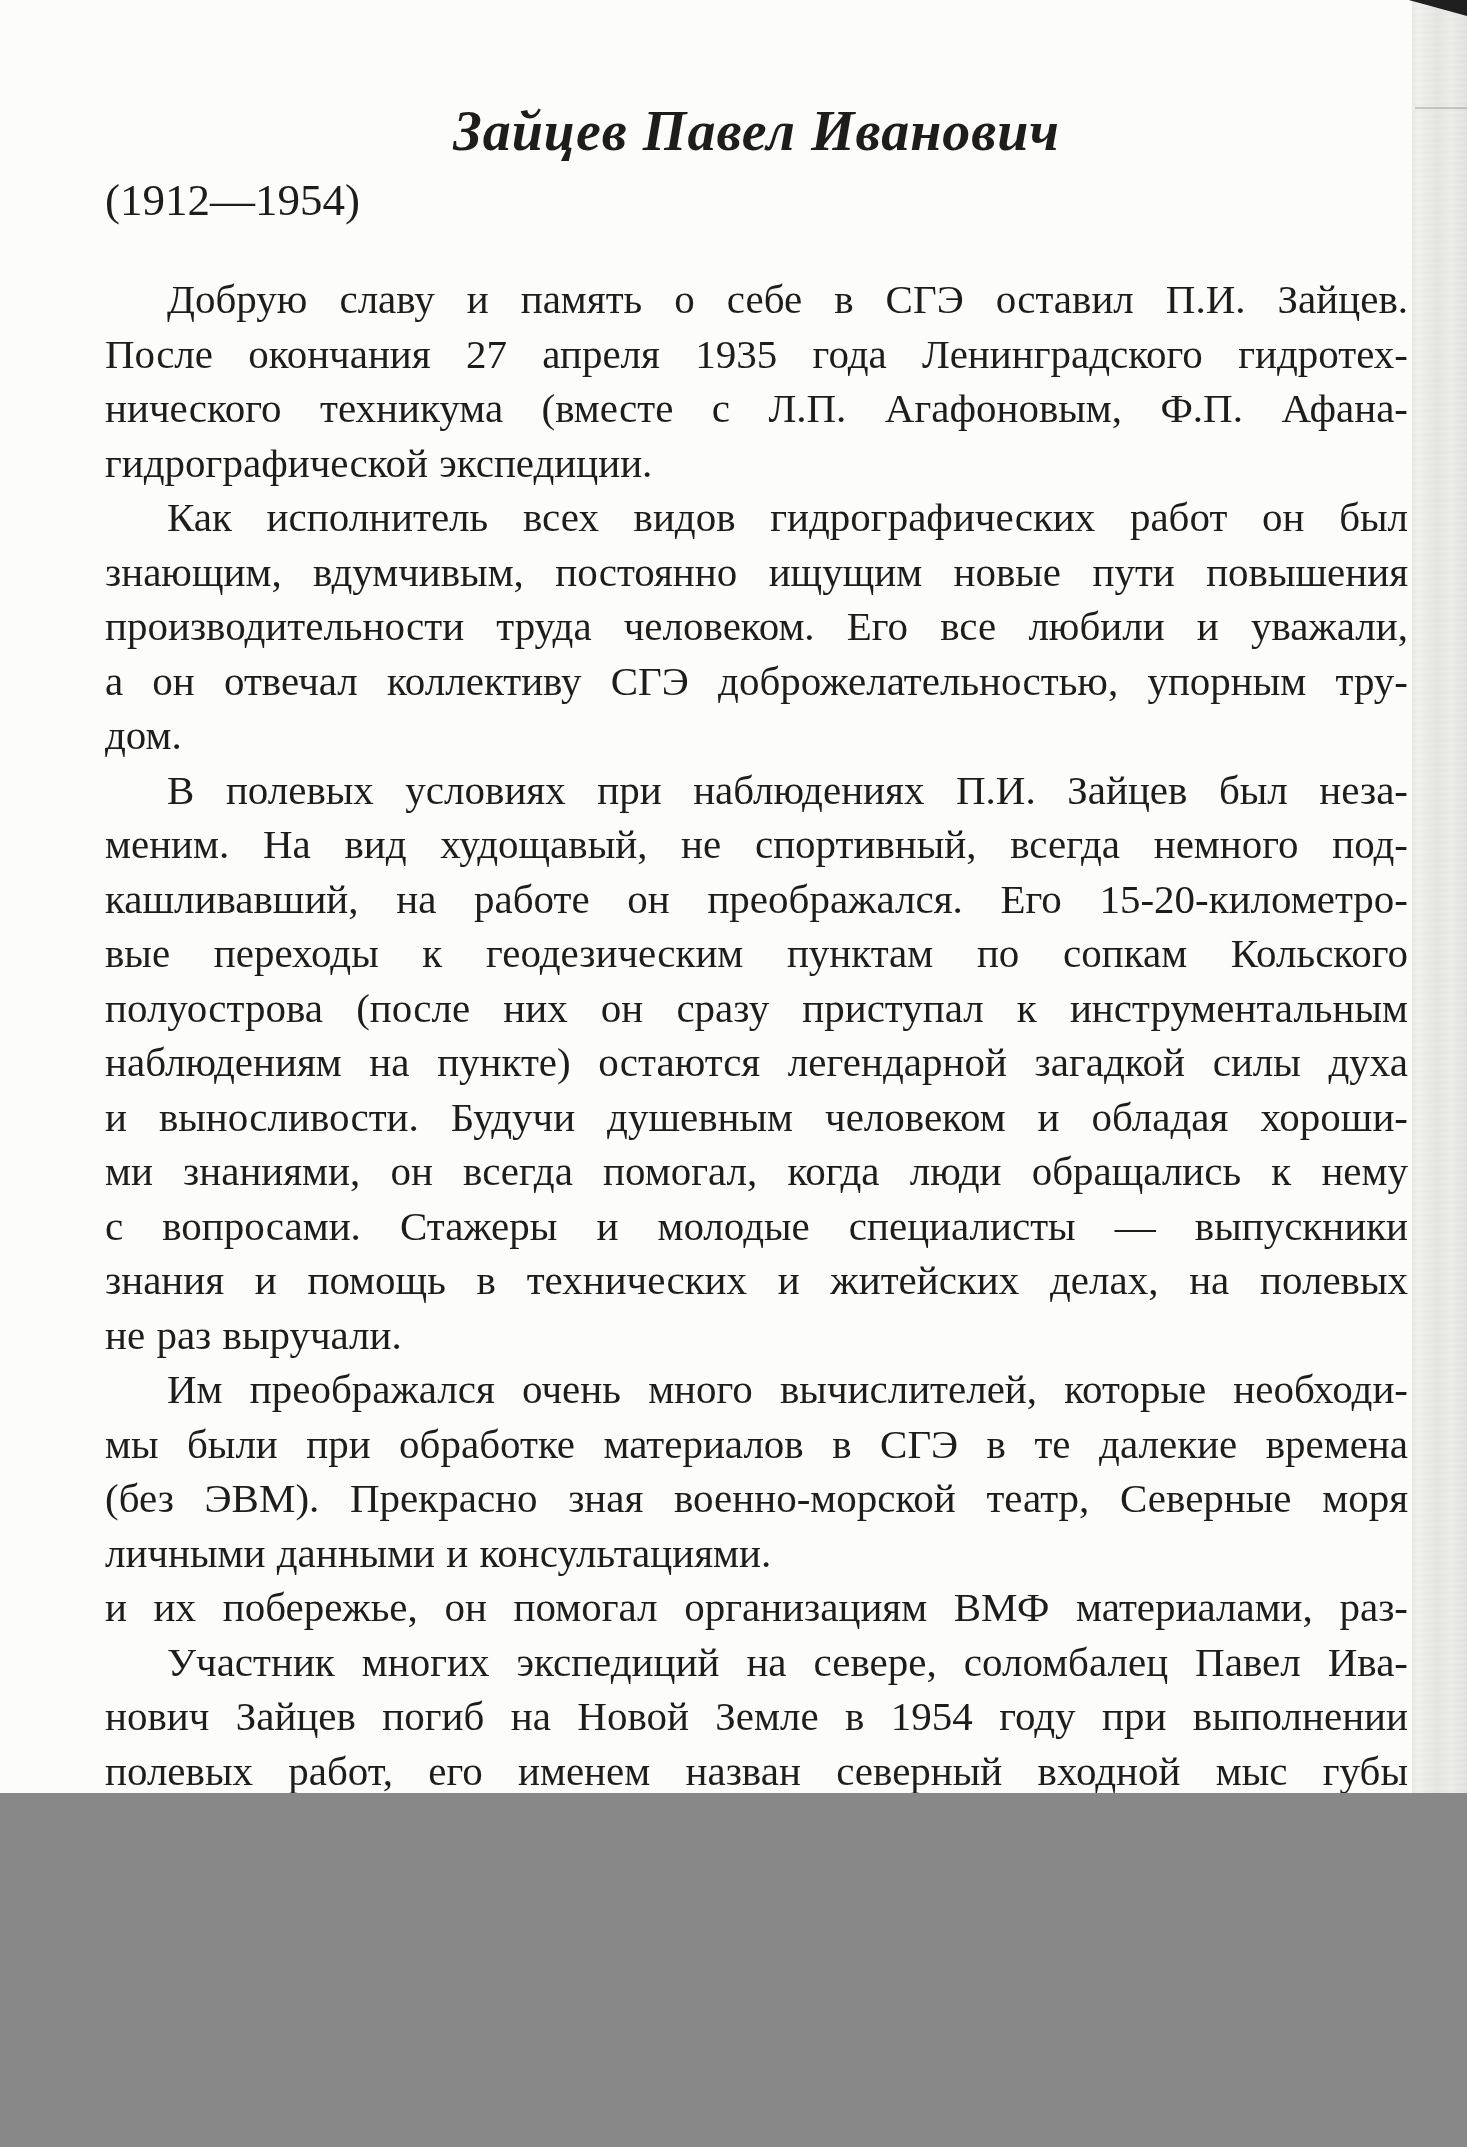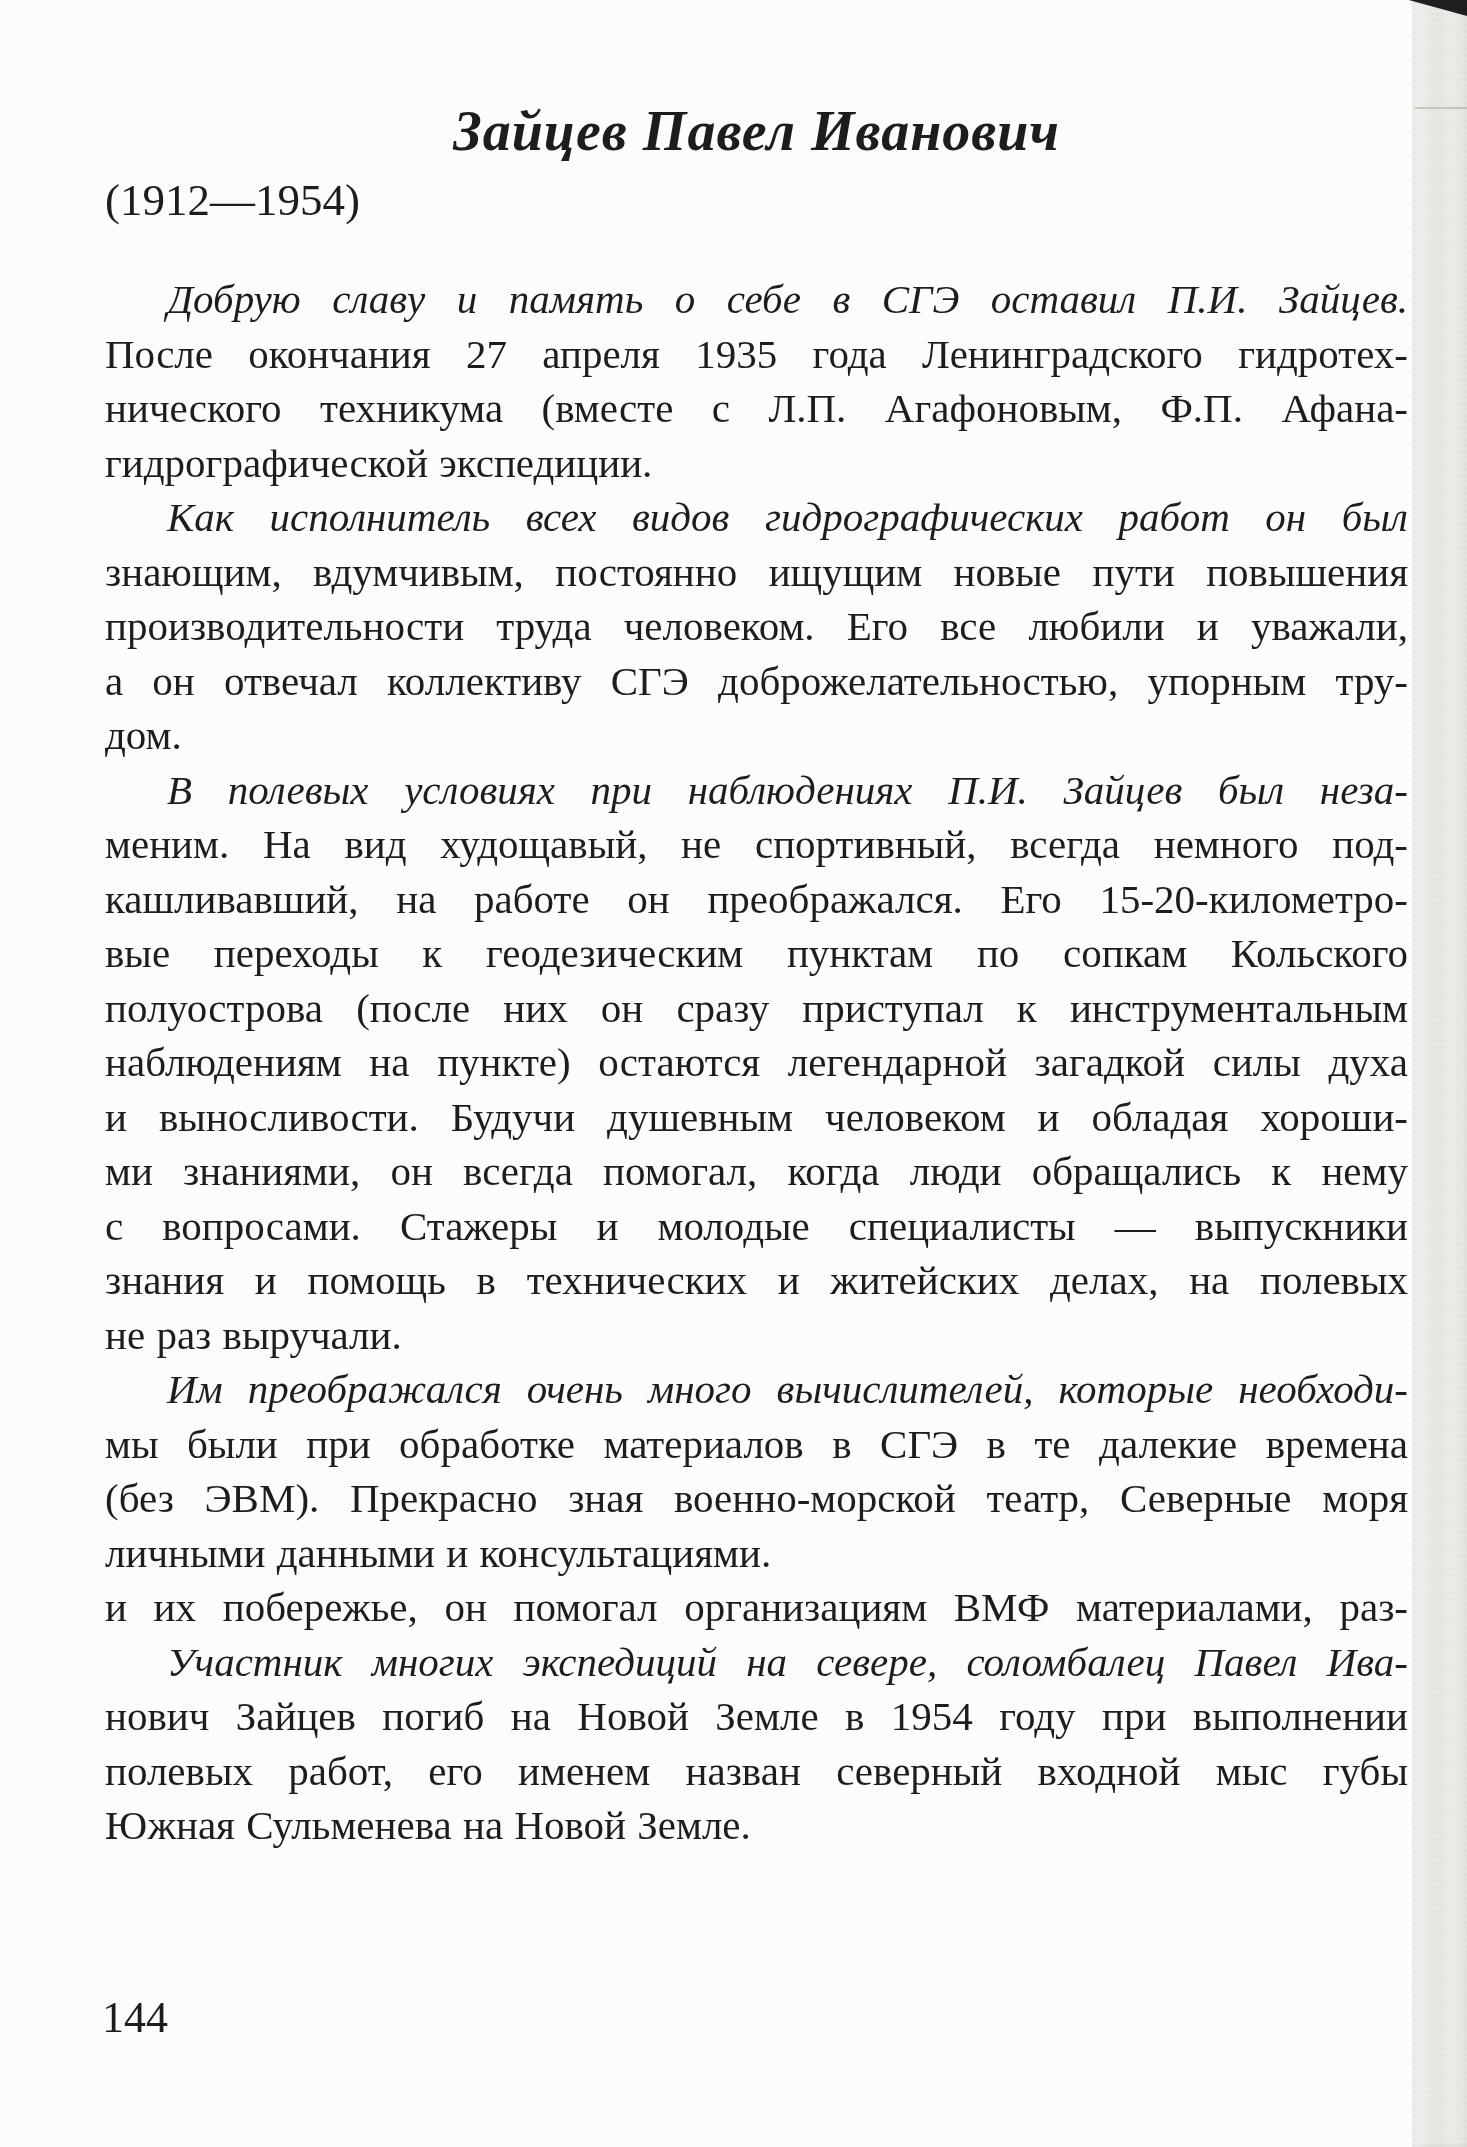--- a/index.html
+++ b/index.html
@@ -3,21 +3,21 @@
 <meta charset="utf-8">
 <style>
   html,body{margin:0;padding:0;}
   body{
     background:#888;
     font-family:"Liberation Serif","DejaVu Serif",serif;
   }
   .page{
     position:relative;
     width:1467px;
-    height:2147px;
+    height:1793px;
     margin:0 auto;
     background:#fcfcfa;
     overflow:hidden;
     color:#1e1d1b;
   }
   
   .edge-band{
     position:absolute;
     top:0;right:0;
     width:55px;height:2147px;
@@ -81,21 +81,21 @@
     font-size:41px;
   }
   .line{
     height:54.5px;
     line-height:54.5px;
     text-align:justify;
     text-align-last:justify;
     word-spacing:1px;
     overflow:visible;
   }
-  .line.indent{ text-indent:62px;font-style:italic; }
+  .line.indent{ text-indent:62px; }
   .line.endline{ text-align-last:left; }
   .page-number{
     position:absolute;
     left:102px;top:1948px;
     font-size:44px;
     line-height:1.2;
     margin-top:44px;
   }
 </style>
 </head>

